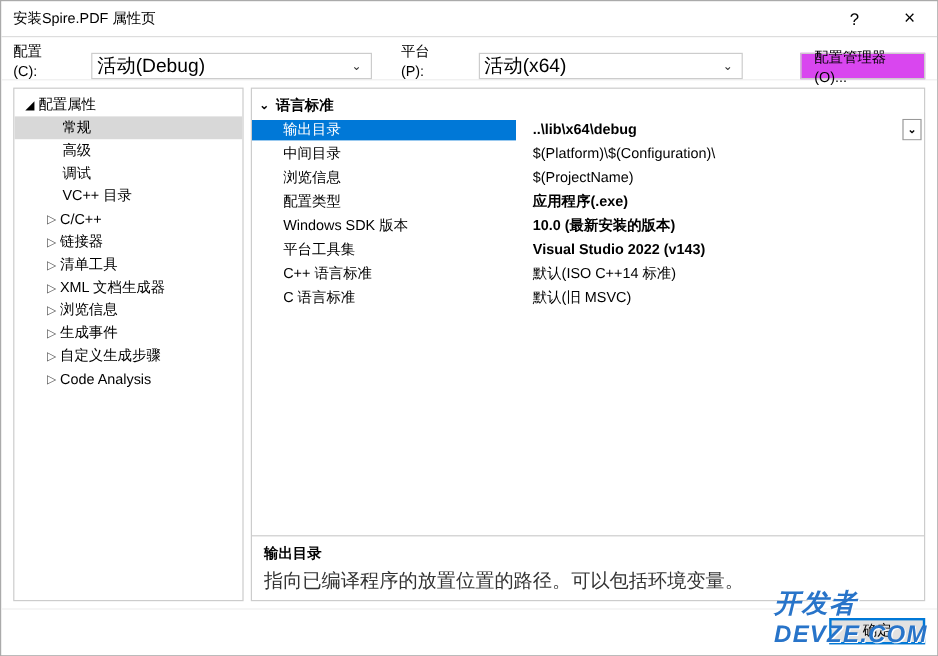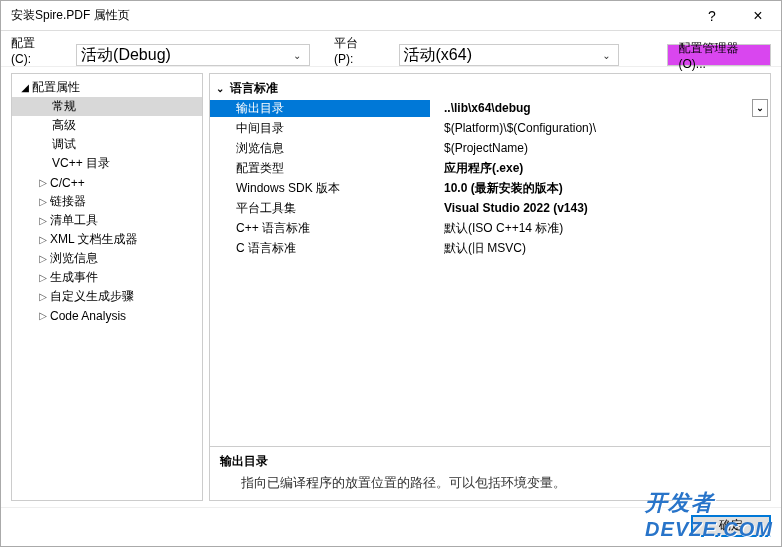--- a/index.html
+++ b/index.html
@@ -29,21 +29,21 @@
 .group-arrow { width: 14px; font-size: 10px; color: #000; }
 .prop-row { height: 20px; display: flex; align-items: center; }
 .prop-label { width: 220px; padding-left: 26px; font-size: 12px; white-space: nowrap; overflow: hidden; }
 .prop-value { flex: 1; font-size: 12px; padding-left: 14px; white-space: nowrap; overflow: hidden; display: flex; align-items: center; }
 .prop-value.bold { font-weight: bold; }
 .prop-row.selected .prop-label { background: #0078d7; color: #fff; }
 .prop-row.selected .prop-value { font-weight: bold; }
 .prop-value-dd { width: 16px; height: 18px; border: 1px solid #999; display: flex; align-items: center; justify-content: center; font-size: 9px; margin-right: 2px; margin-left: auto; }
 .help-box { height: 54px; border-top: 1px solid #ccc; padding: 6px 10px; }
 .help-title { font-weight: bold; font-size: 12px; margin-bottom: 4px; }
-.help-desc { font-size: 13px; color: #333; margin-left: 21px; }
+.help-desc { font-size: 16px; color: #333; }
 .footer { height: 36px; display: flex; align-items: center; justify-content: flex-end; padding: 0 10px; gap: 6px; border-top: 1px solid #eee; position: relative; }
 .footer-btn { width: 80px; height: 22px; border: 1px solid #999; background: #e1e1e1; font-size: 12px; display: flex; align-items: center; justify-content: center; }
 .footer-btn.default { border: 2px solid #0078d7; }
 .watermark { position: absolute; right: 8px; bottom: 2px; font-size: 20px; font-weight: bold; font-style: italic; color: #2874c9; letter-spacing: 1px; pointer-events: none; font-family: Arial, sans-serif; text-shadow: 1px 1px 0 #fff; }
 .watermark .kai { font-size: 22px; }
 </style>
 </head>
 <body>
 
 <div class="titlebar">

